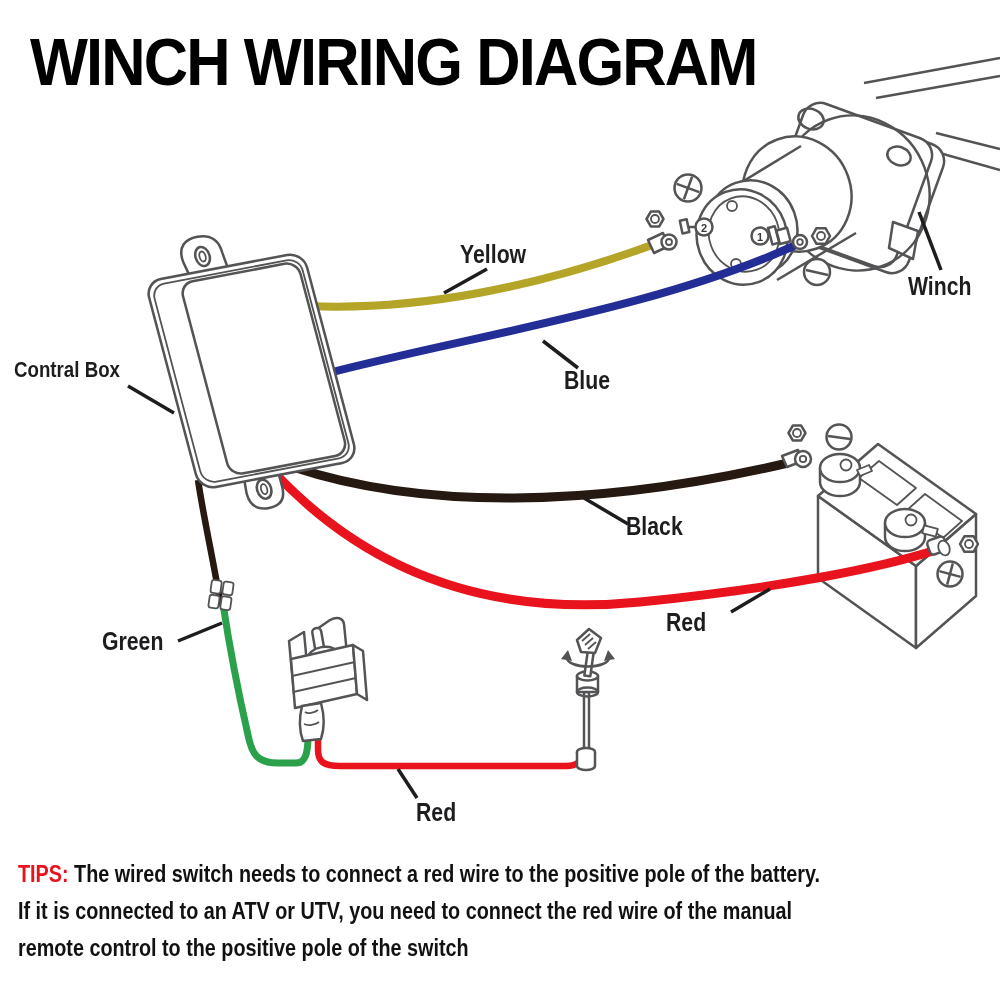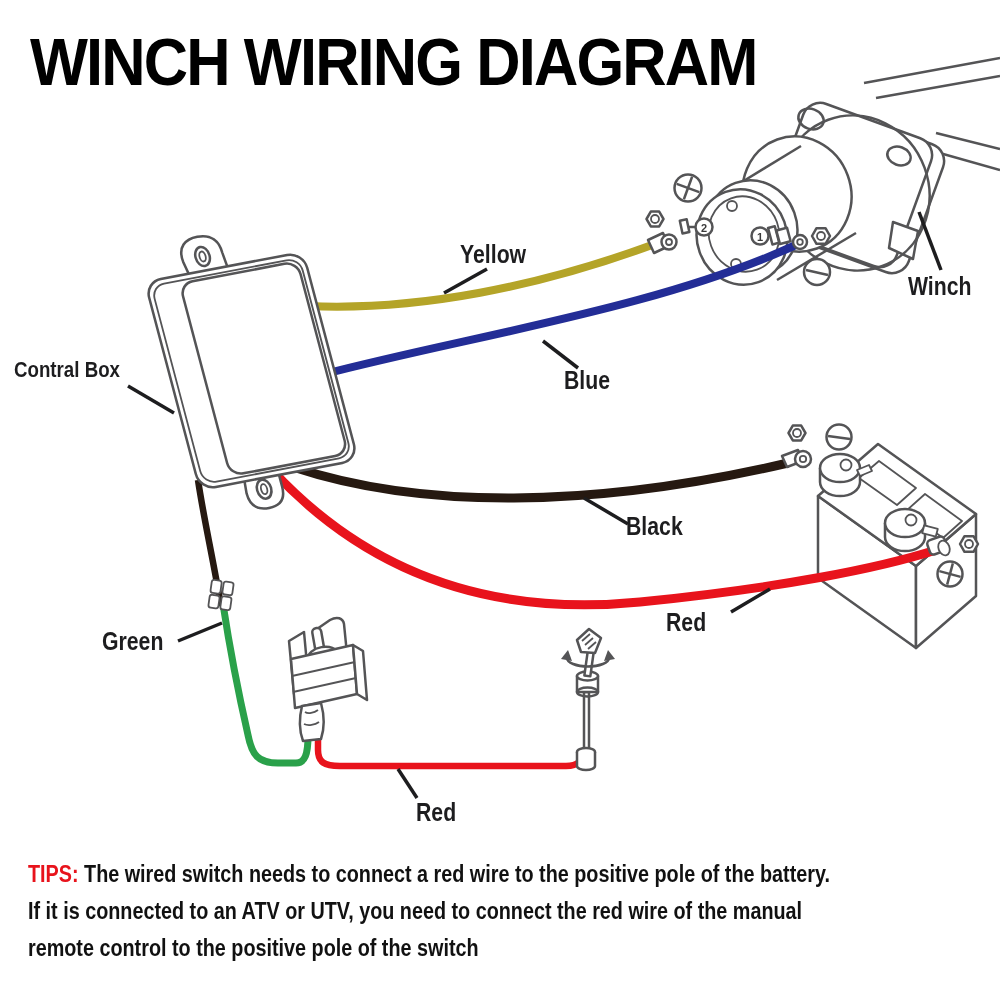--- a/index.html
+++ b/index.html
@@ -3,21 +3,21 @@
 <meta charset="utf-8">
 <style>
   html,body{margin:0;padding:0;background:#fff;}
   #canvas{position:relative;width:1000px;height:1000px;background:#fff;overflow:hidden;
           font-family:"Liberation Sans",sans-serif;}
   #art{position:absolute;left:0;top:0;}
   .title{position:absolute;left:30px;top:24px;font-weight:900;font-size:66px;color:#000;
          letter-spacing:-2px;white-space:nowrap;transform:scaleX(0.93);transform-origin:left top;}
   .lbl{position:absolute;font-weight:700;color:#1d1d1f;white-space:nowrap;
        transform:scaleX(0.85);transform-origin:left top;}
-  .tips{position:absolute;left:28px;top:856px;}
+  .tips{position:absolute;left:18px;top:856px;}
   .tips-line{white-space:nowrap;font-weight:700;font-size:23px;line-height:37px;color:#111;
              transform:scaleX(0.86);transform-origin:left top;}
   .tips-label{color:#e8131c;}
   .o{stroke:#545456;fill:#fff;stroke-width:2.5;stroke-linejoin:round;}
   .nf{fill:none;}
   .thin{stroke-width:1.8;}
   .w{fill:none;stroke-linecap:butt;stroke-linejoin:round;}
   .leader{stroke:#1d1d1f;stroke-width:3.5;fill:none;stroke-linecap:butt;}
   .tnum{font:700 11px "Liberation Sans",sans-serif;fill:#3a3a3a;text-anchor:middle;}
 </style>

